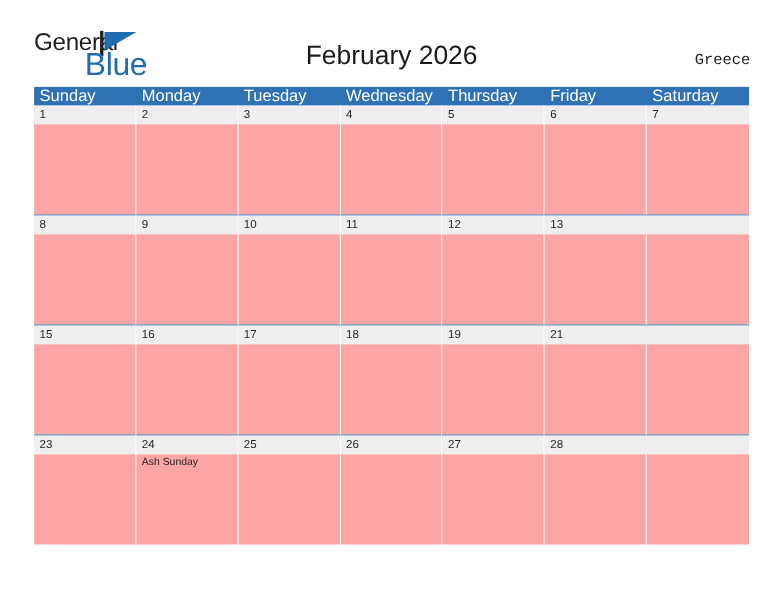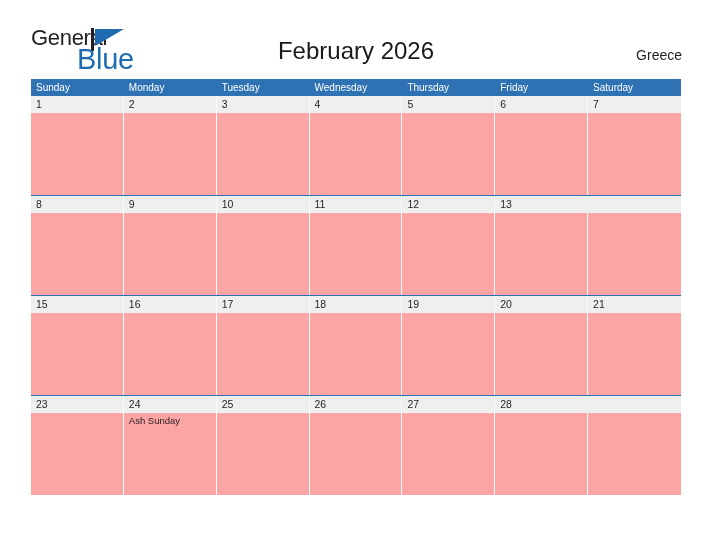--- a/index.html
+++ b/index.html
@@ -91,21 +91,21 @@
   }
 
   .region-label {
     position: absolute;
     right: 30px;
     top: 46px;
     font-size: 14px;
     line-height: 18px;
     color: #231f20;
     text-align: right;
-    font-family: Liberation Sans, sans-serif;
+    font-family: Liberation Mono, monospace;
   }
 
   
   .calendar {
     position: absolute;
     left: 31px;
     top: 79px;
     width: 650px;
   }
 
@@ -113,21 +113,21 @@
     display: flex;
     width: 650px;
     height: 17px;
     background: #2E72B3;
   }
   .weekday-cell {
     width: 92.857px;
     height: 17px;
     line-height: 17px;
     color: #ffffff;
-    font-size: 10px;
+    font-size: 15px;
     padding-left: 5px;
     box-sizing: border-box;
     font-family: "Liberation Sans", sans-serif;
     overflow: hidden;
     white-space: nowrap;
   }
 
   .week-row {
     width: 650px;
     border-top: 1px solid #2E72B3;
@@ -258,21 +258,20 @@
           <div class="event-cell"></div>
         </div>
       </div>
       <div class="week-row">
         <div class="date-band">
           <div class="date-cell">15</div>
           <div class="date-cell">16</div>
           <div class="date-cell">17</div>
           <div class="date-cell">18</div>
           <div class="date-cell">19</div>
-          <div class="date-cell">20</div>
           <div class="date-cell">21</div>
         </div>
         <div class="event-band">
           <div class="event-cell"></div>
           <div class="event-cell"></div>
           <div class="event-cell"></div>
           <div class="event-cell"></div>
           <div class="event-cell"></div>
           <div class="event-cell"></div>
           <div class="event-cell"></div>

